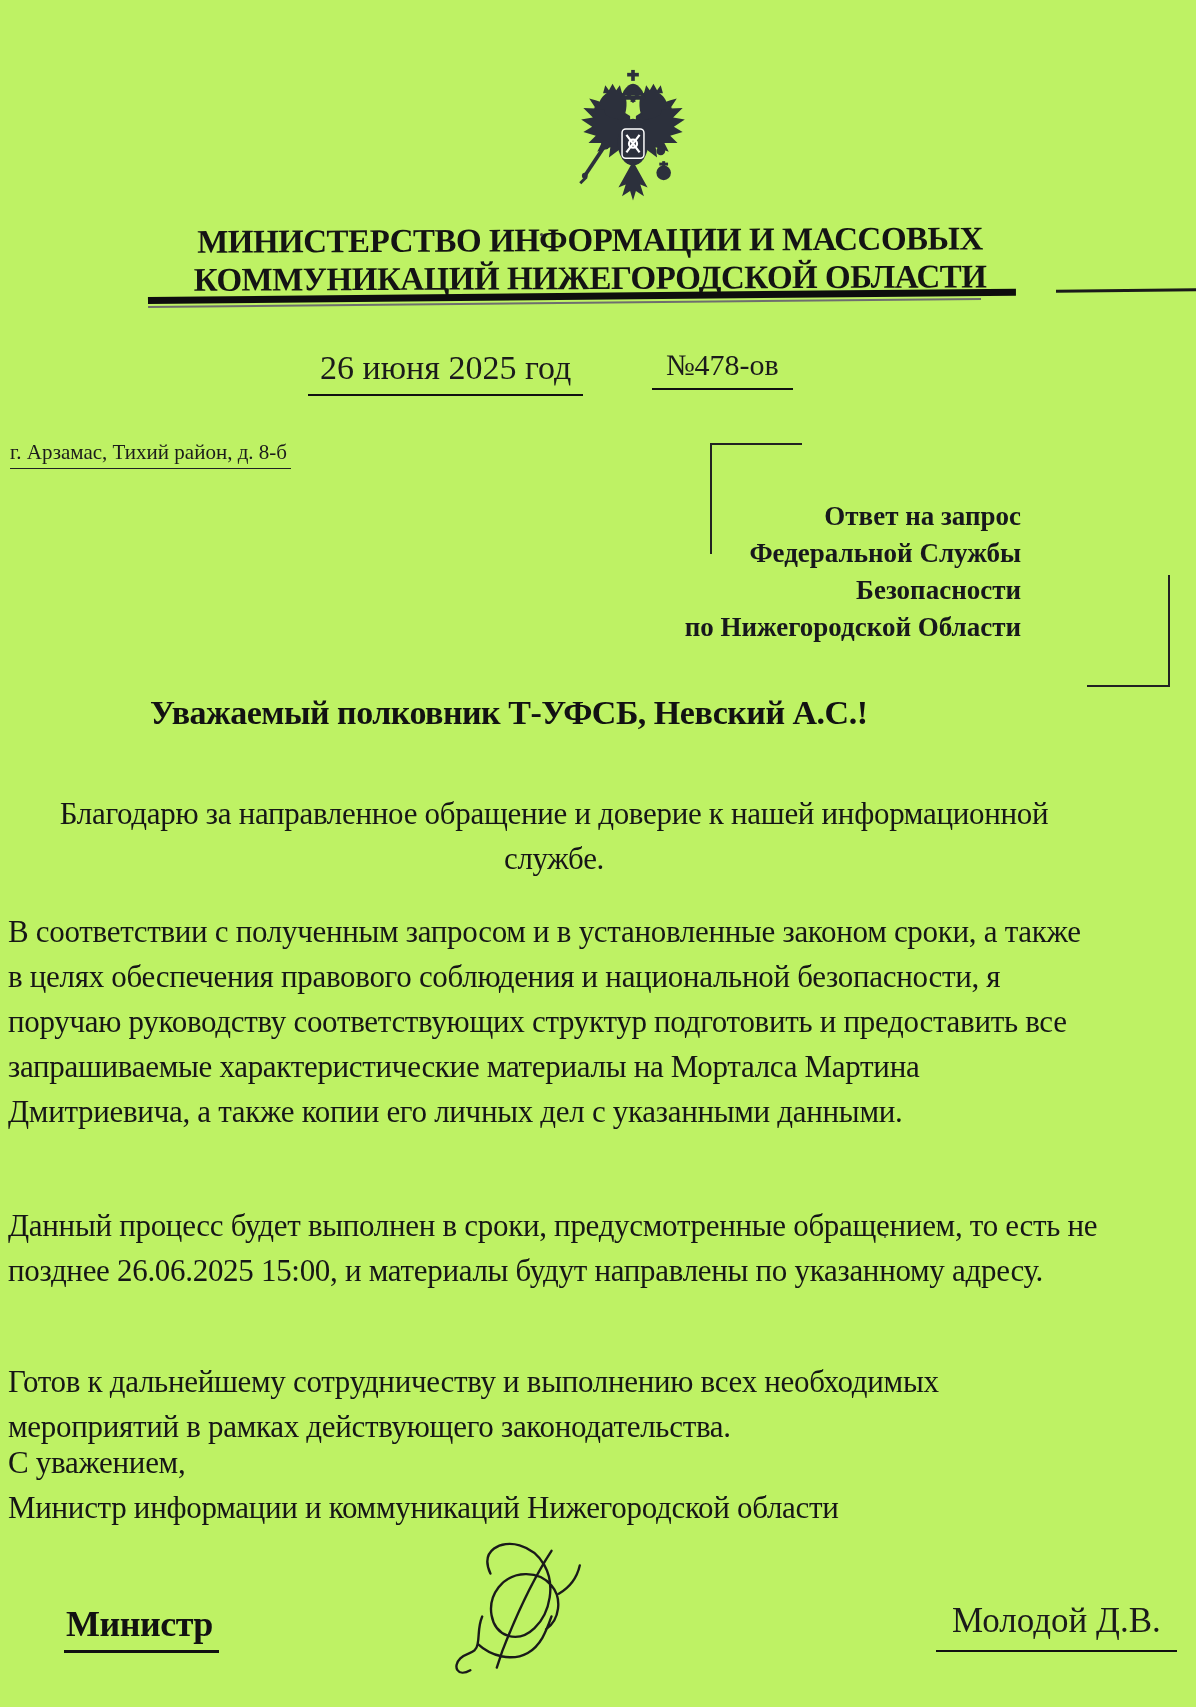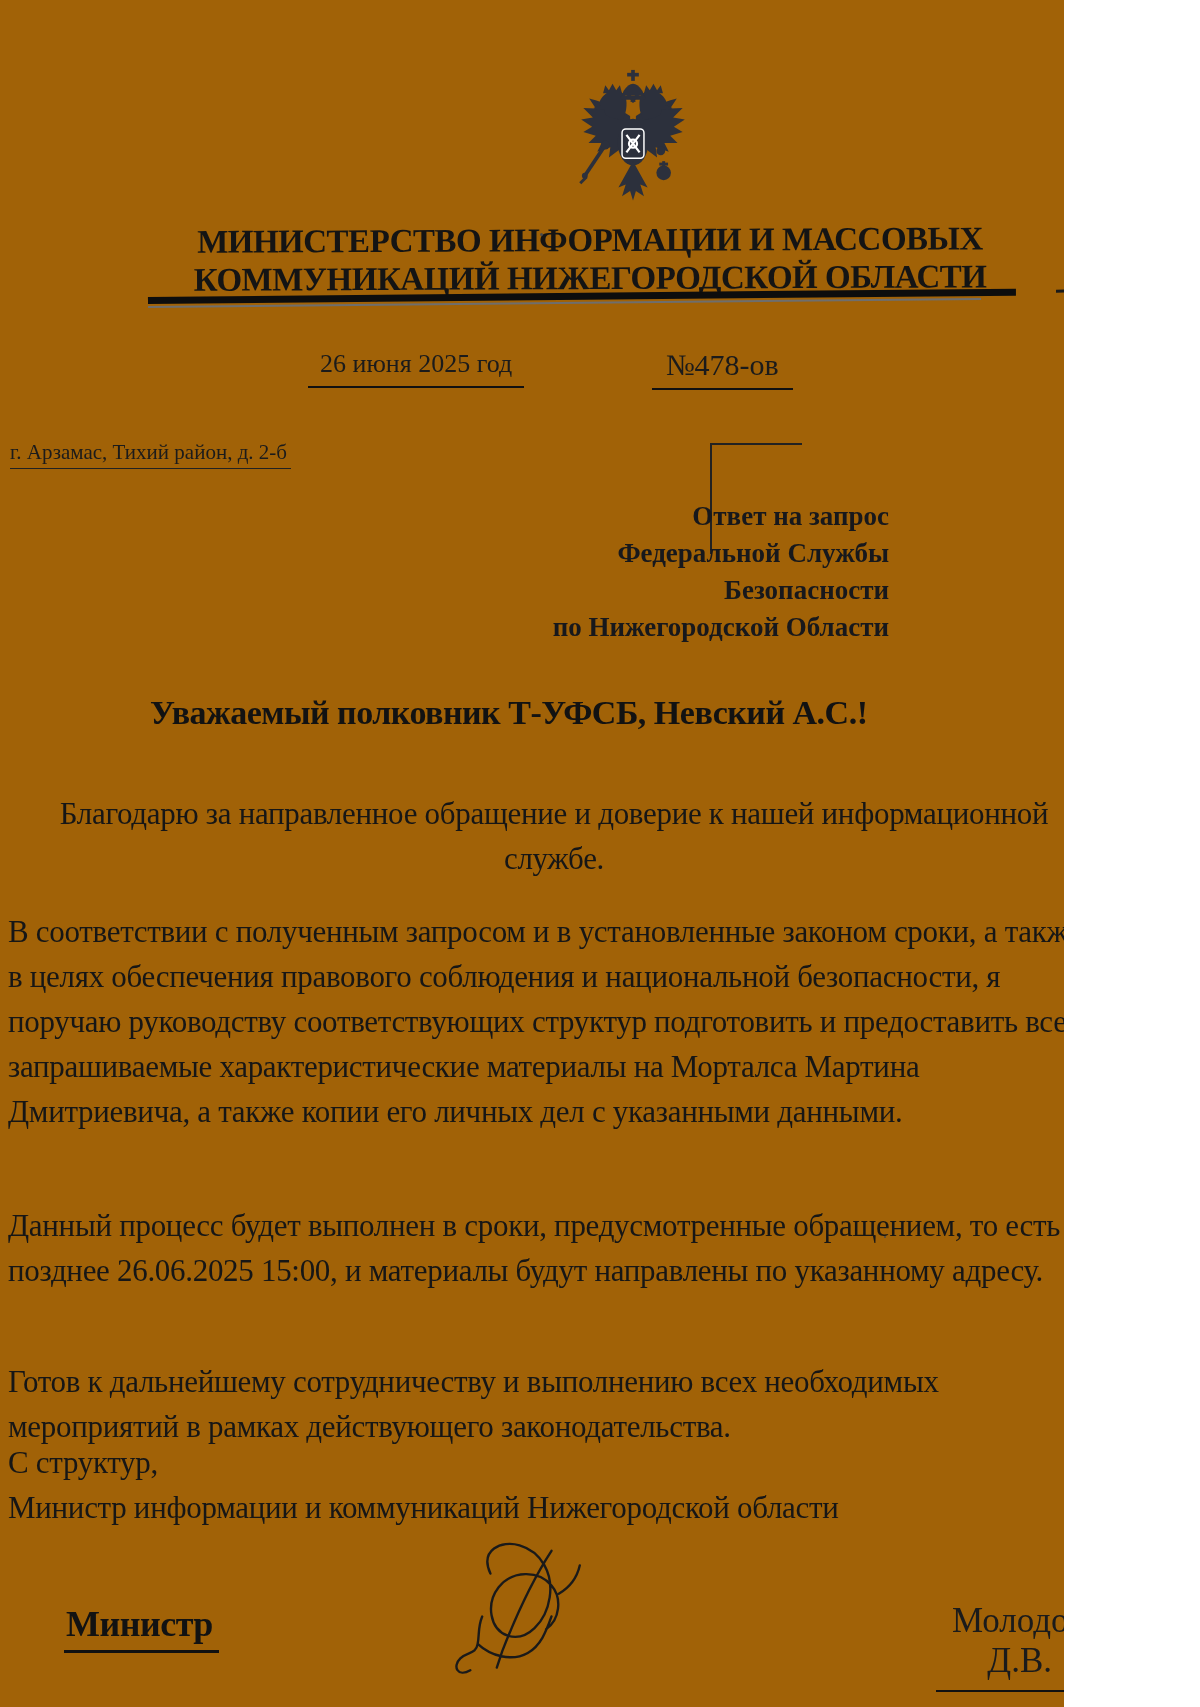--- a/index.html
+++ b/index.html
@@ -1,36 +1,36 @@
 <!DOCTYPE html>
 <html><head>
 <meta charset="utf-8">
 <style>
   html,body { margin:0; padding:0; background:#ffffff; }
   .page {
-    position:relative; width:1064px; height:1707px;
-    background:#a16207; color:#1b1b1b; overflow:hidden;
+    position:relative; width:1196px; height:1707px;
+    background:#bef264; color:#1b1b1b; overflow:hidden;
     font-family:"Liberation Serif", serif;
   }
   .emblem { position:absolute; left:560px; top:68px; width:146px; height:163px; }
 
   .ministry-title {
     position:absolute; left:90px; top:221px; width:1000px;
     text-align:center; font-weight:bold; font-size:33px; line-height:38px;
     letter-spacing:-0.5px; transform:rotate(-0.25deg); color:#141414;
   }
 
   .rule-wrap { position:absolute; left:148px; top:297px; width:868px;
     transform:rotate(-0.55deg); transform-origin:left center; }
   .rule-main { height:7px; background:#0d0d0d; }
   .rule-echo { margin-top:2px; height:2px; width:96%; background:#6e6e6e; }
   .rule-right { position:absolute; left:1056px; top:289px; width:144px; height:3px;
     background:#1a1a1a; transform:rotate(-0.55deg); }
 
-  .issue-date { position:absolute; left:308px; top:349px; font-size:26px; }
+  .issue-date { position:absolute; left:308px; top:349px; font-size:34px; }
   .issue-date .u { display:inline-block; padding:0 12px 7px; border-bottom:2px solid #111; }
   .doc-number { position:absolute; left:652px; top:348px; font-size:30px; }
   .doc-number .u { display:inline-block; padding:0 14px 6px; border-bottom:2px solid #111; }
 
   .sender-address { position:absolute; left:10px; top:440px; font-size:21px; }
   .sender-address .u { display:inline-block; padding:0 4px 3px 0; border-bottom:1px solid #222; }
 
   .bracket-tl { position:absolute; left:710px; top:443px; width:90px; height:109px;
     border-left:2px solid #222; border-top:2px solid #222; }
   .bracket-br { position:absolute; left:1087px; top:575px; width:81px; height:110px;
@@ -113,42 +113,42 @@
   <div class="rule-right"></div>
 
   <div class="issue-date">
     <span class="u">26 июня 2025 год</span>
   </div>
   <div class="doc-number">
     <span class="u">№478-ов</span>
   </div>
 
   <div class="sender-address">
-    <span class="u">г. Арзамас, Тихий район, д. 2-б</span>
+    <span class="u">г. Арзамас, Тихий район, д. 8-б</span>
   </div>
 
   <div class="bracket-tl"></div>
   <div class="bracket-br"></div>
 
   <div class="recipient">
     <div>Ответ на запрос</div>
     <div>Федеральной Службы</div>
     <div>Безопасности</div>
     <div>по Нижегородской Области</div>
   </div>
 
   <div class="salutation">Уважаемый полковник Т-УФСБ, Невский А.С.!</div>
 
   <p class="body-par p1">Благодарю за направленное обращение и доверие к нашей информационной службе.</p>
   <p class="body-par p2">В соответствии с полученным запросом и в установленные законом сроки, а также в целях обеспечения правового соблюдения и национальной безопасности, я поручаю руководству соответствующих структур подготовить и предоставить все запрашиваемые характеристические материалы на Морталса Мартина Дмитриевича, а также копии его личных дел с указанными данными.</p>
   <p class="body-par p3">Данный процесс будет выполнен в сроки, предусмотренные обращением, то есть не позднее 26.06.2025 15:00, и материалы будут направлены по указанному адресу.</p>
   <p class="body-par p4">Готов к дальнейшему сотрудничеству и выполнению всех необходимых мероприятий в рамках действующего законодательства.</p>
 
   <div class="body-par closing">
-    <div>С структур,</div>
+    <div>С уважением,</div>
     <div>Министр информации и коммуникаций Нижегородской области</div>
   </div>
 
   <div class="minister-label">
     <span class="u">Министр</span>
   </div>
 
   <div class="signature-scribble">
     <svg viewBox="0 0 170 170" width="155" height="162" xmlns="http://www.w3.org/2000/svg">
       <path d="M30 150 C 16 158, 10 146, 19 137 C 27 129, 36 133, 38 121 C 40 112, 38 103, 43 91

